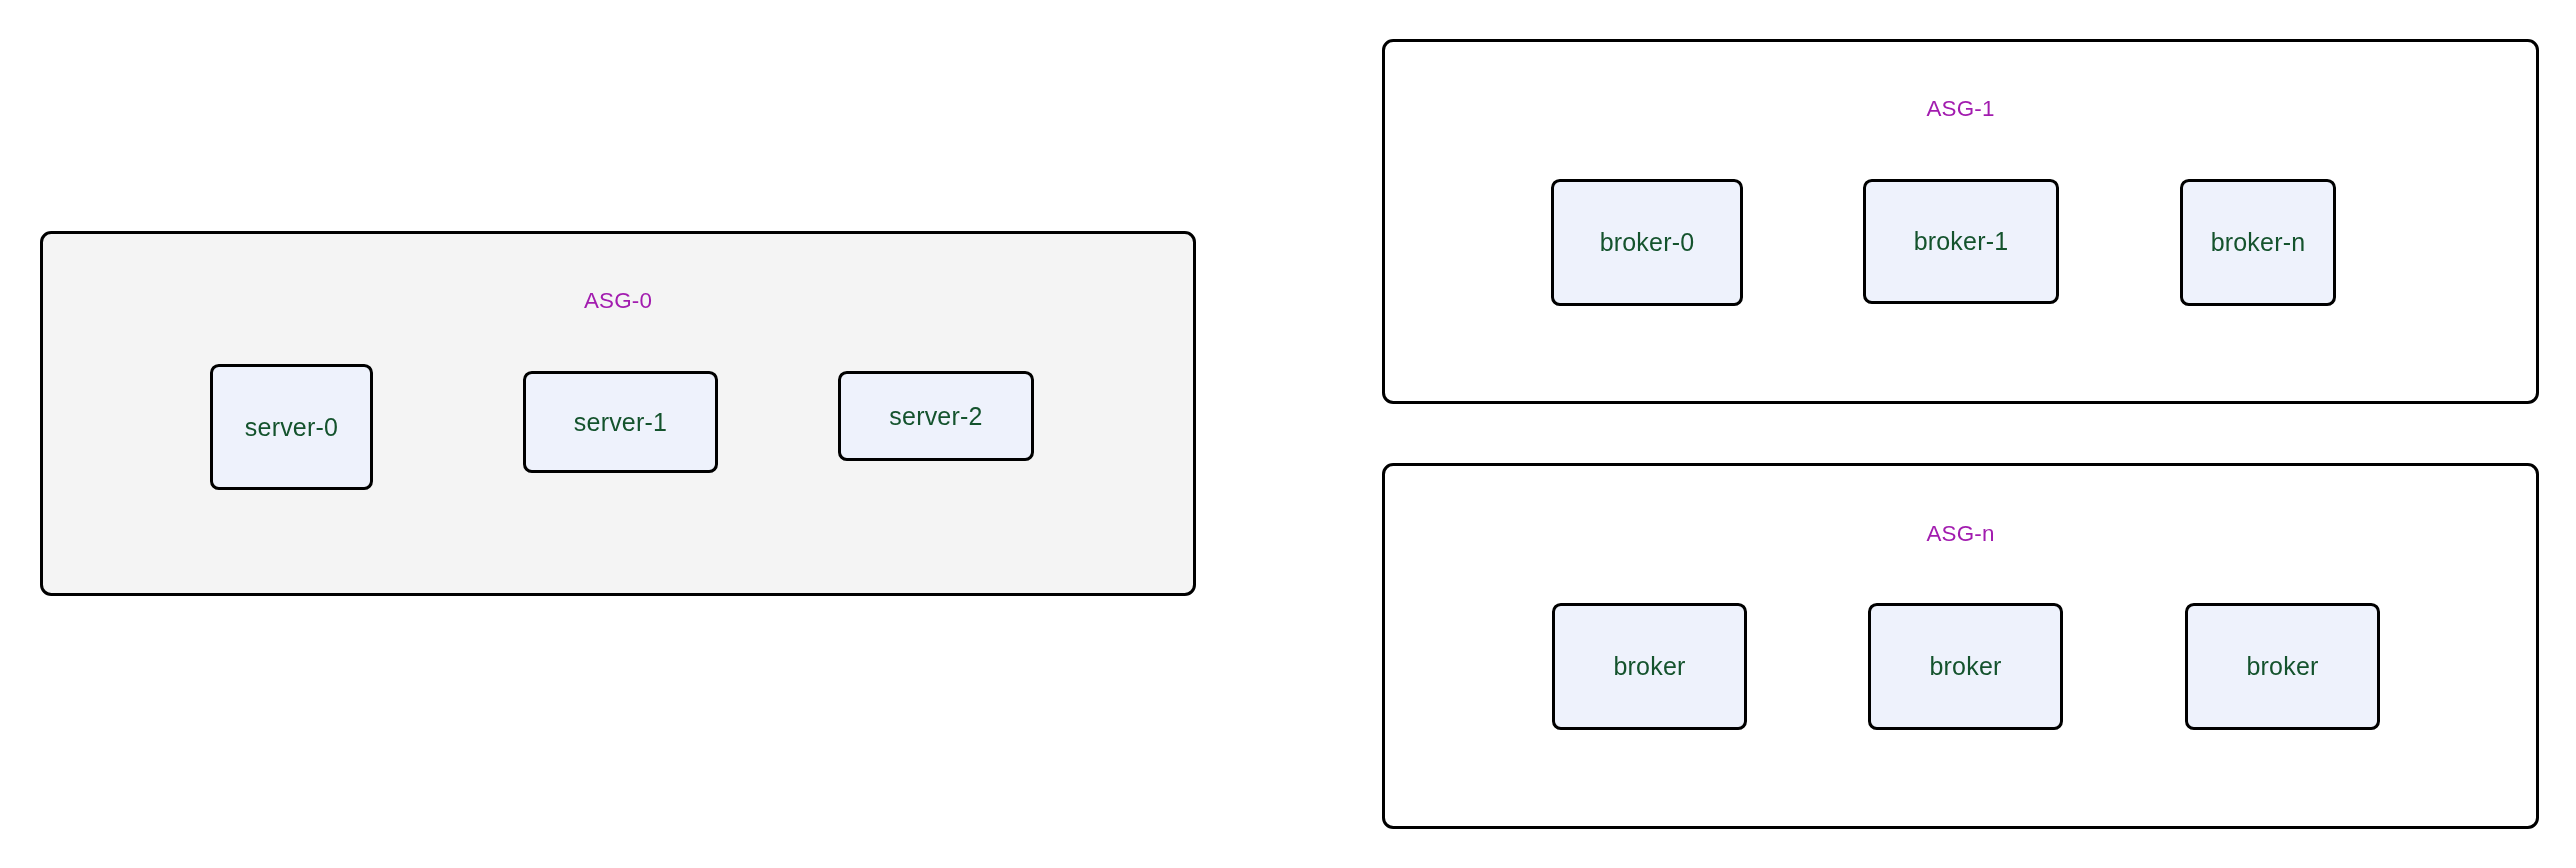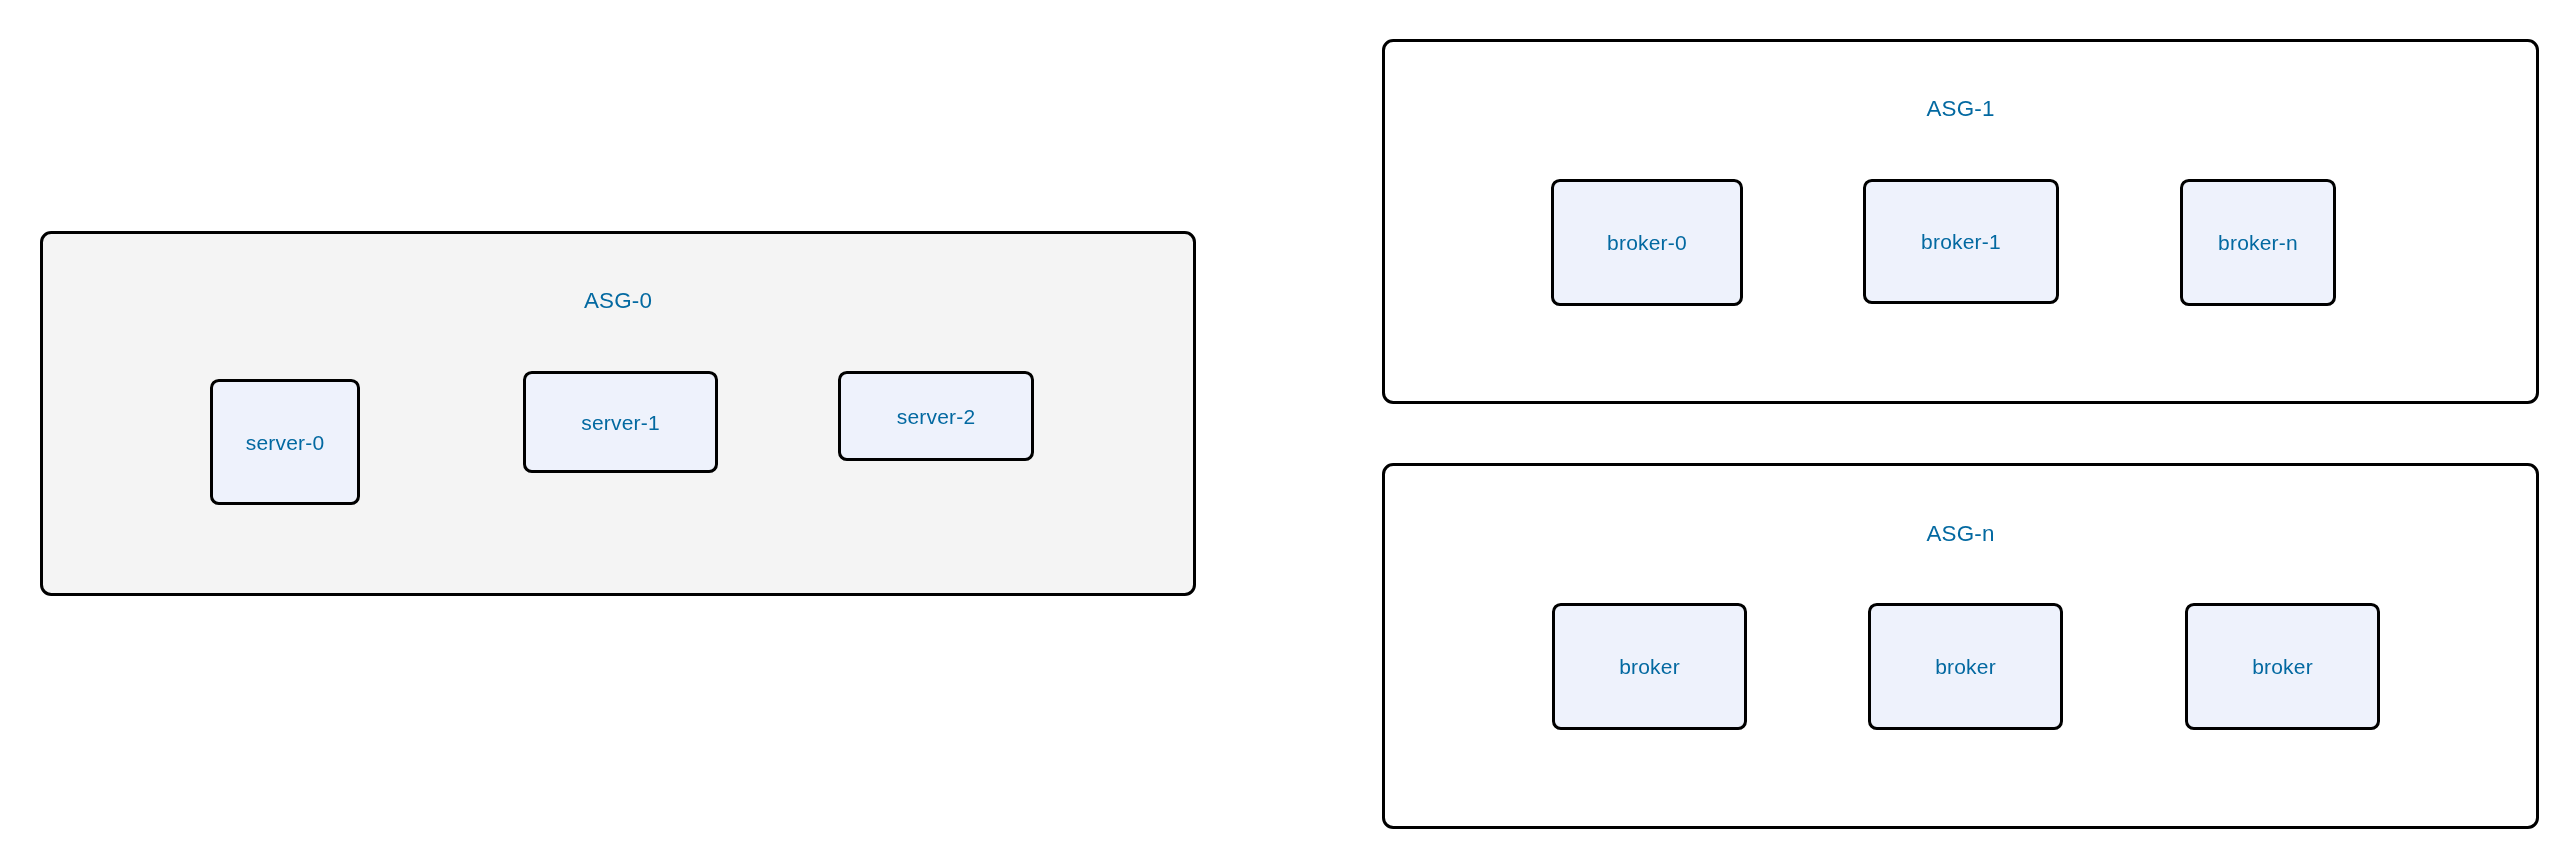--- a/index.html
+++ b/index.html
@@ -35,55 +35,55 @@
     background: #ffffff;
   }
 
   .asg-label {
     position: absolute;
     left: 0;
     right: 0;
     text-align: center;
     font-size: 22.4px;
     line-height: 1;
-    color: #0369a1;
+    color: #a21caf;
     letter-spacing: 0.2px;
     white-space: nowrap;
   }
 
   
   .node {
     position: absolute;
     box-sizing: border-box;
     background: #eef2fc;
     border: 3.2px solid #000000;
     border-radius: 8.8px;
     display: flex;
     align-items: center;
     justify-content: center;
   }
   .node-label {
-    font-size: 21px;
+    font-size: 25px;
     line-height: 1;
-    color: #0369a1;
+    color: #14532d;
     letter-spacing: 0.2px;
     white-space: nowrap;
     text-align: right;
   }
 
   
 </style>
 </head>
 <body>
 
 <div id="canvas" style="width: 2576px; height: 869px; background: rgb(255, 255, 255);">
     <div class="asg filled" style="left: 40px; top: 231px; width: 1156px; height: 365px;">
       <div class="asg-label" style="top: 56px;">ASG-0</div>
     </div>
-    <div class="node" style="left: 210px; top: 379px; width: 150px; height: 126px;">
+    <div class="node" style="left: 210px; top: 364px; width: 163px; height: 126px;">
       <span class="node-label">server-0</span>
     </div>
     <div class="node" style="left: 523px; top: 371px; width: 195px; height: 102px;">
       <span class="node-label">server-1</span>
     </div>
     <div class="node" style="left: 838px; top: 371px; width: 196px; height: 90px;">
       <span class="node-label">server-2</span>
     </div>
     <div class="asg plain" style="left: 1382px; top: 39px; width: 1157px; height: 365px;">
       <div class="asg-label" style="top: 56px;">ASG-1</div>

